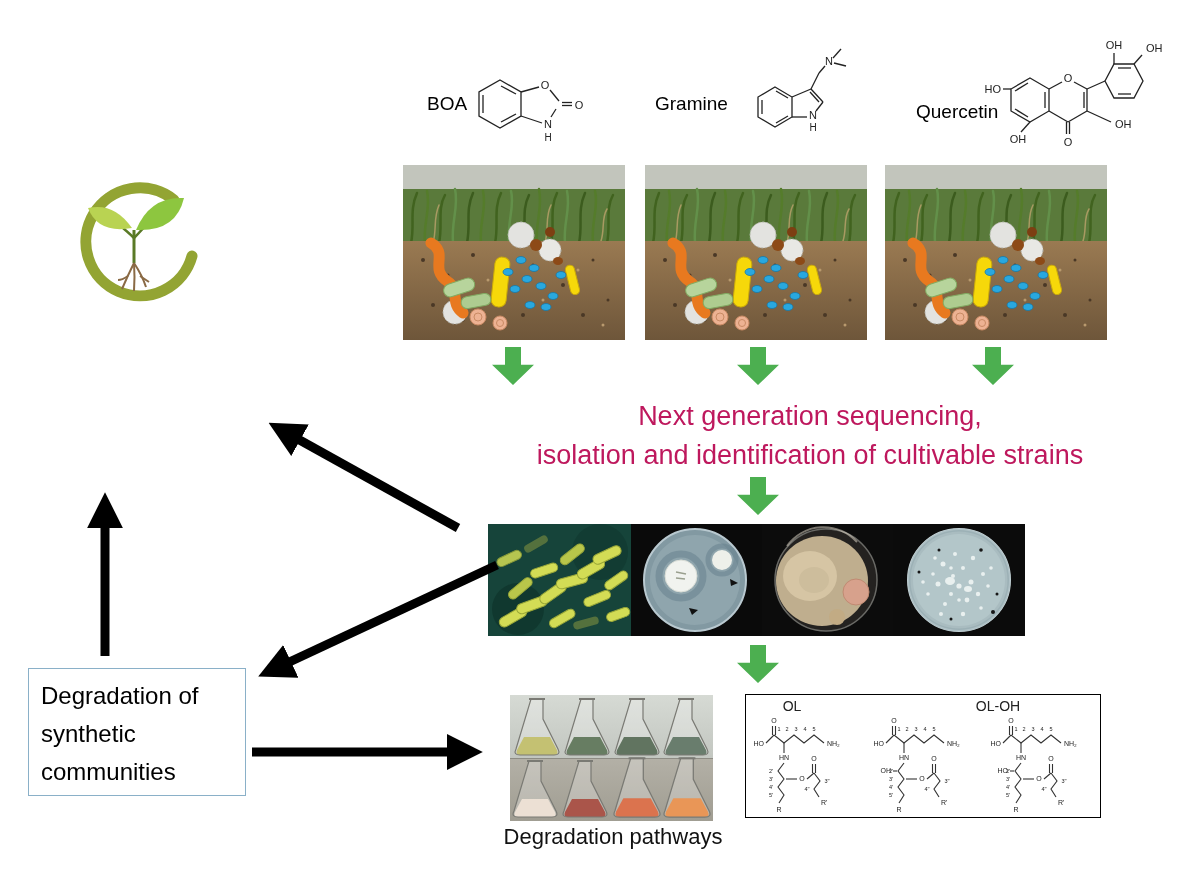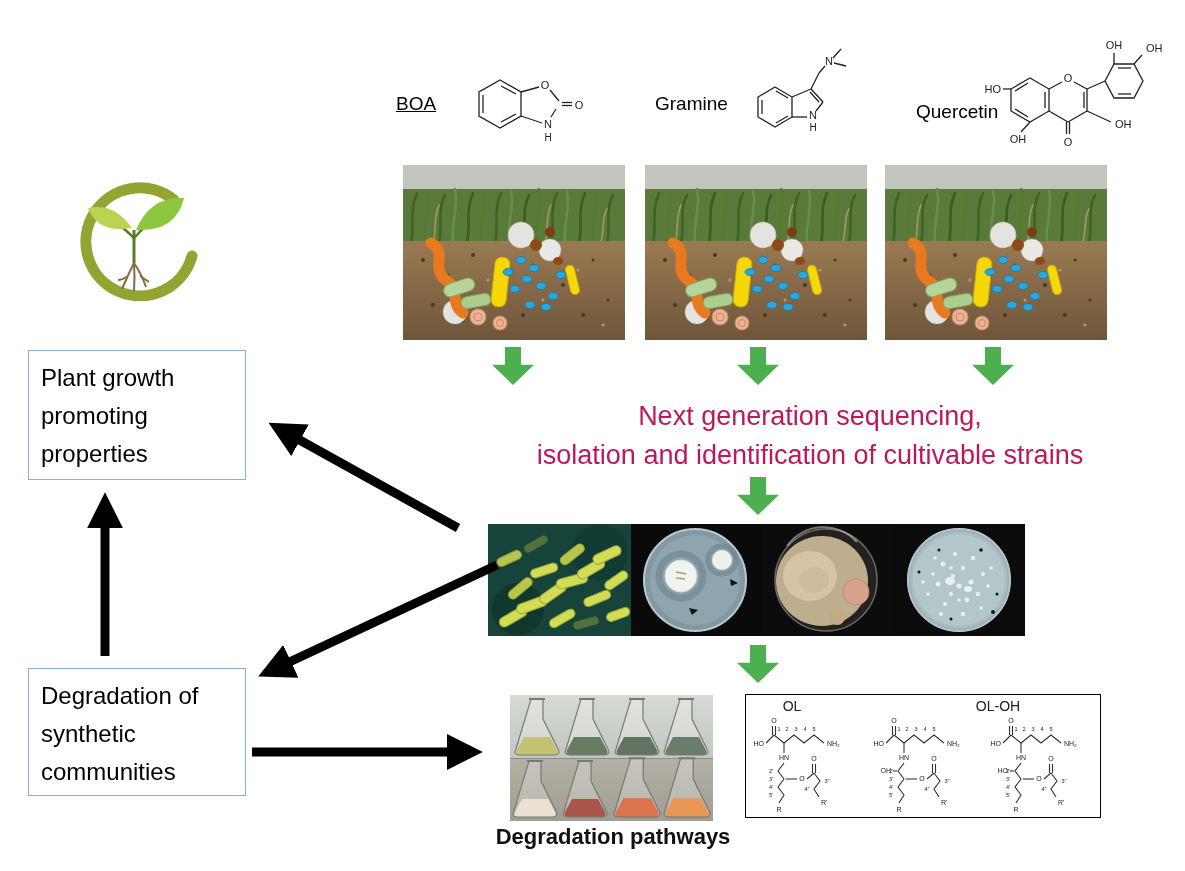--- a/index.html
+++ b/index.html
@@ -3,35 +3,35 @@
 <meta charset="utf-8">
 <style>
   html,body{margin:0;padding:0;background:#fff;}
   .canvas{position:relative;width:1185px;height:871px;background:#ffffff;
           font-family:"Liberation Sans",sans-serif;overflow:hidden;}
   .abs{position:absolute;}
   .compound-label{font-size:19px;color:#000;}
   .step-text{font-size:27px;color:#be185d;text-align:center;line-height:1.45;}
   .info-box{border:1px solid #8ab0c8;background:#fff;font-size:24px;line-height:1.58;
             padding:8px 12px;color:#000;box-sizing:border-box;}
-  .caption{font-size:22px;color:#111;text-align:center;font-weight:bold;}
+  .caption{font-size:22px;color:#111;text-align:center;}
   .garrow{background:#4caf50;
           clip-path:polygon(31% 0,69% 0,69% 47%,100% 47%,50% 100%,0 47%,31% 47%);}
   svg text{font-family:"Liberation Sans",sans-serif;fill:#222;}
   .chem line,.chem polyline,.chem polygon,.chem path{stroke:#222;stroke-width:1.3;fill:none;}
   .lip line,.lip polyline,.lip path{stroke:#333;stroke-width:1.1;fill:none;}
   .lip text{fill:#222;}
   .lipnum{fill:#444;}
 </style>
 </head>
 <body>
 
 <div class="canvas">
 
-  <div class="abs compound-label" style="left:396px;top:93px;text-decoration:underline;">BOA</div>
+  <div class="abs compound-label" style="left:427px;top:93px;">BOA</div>
   <div class="abs compound-label" style="left:655px;top:93px;">Gramine</div>
   <div class="abs compound-label" style="left:880px;top:101px;margin-left:36px;">Quercetin</div>
 
   <svg class="abs chem" style="left:460px;top:62px;" width="135" height="90" viewBox="0 0 135 90">
     <polygon points="40,18 61,30 61,54 40,66 19,54 19,30"></polygon>
     <line x1="23" y1="33" x2="23" y2="51"></line>
     <line x1="41" y1="24" x2="56" y2="32"></line>
     <line x1="56" y1="52" x2="41" y2="60"></line>
     <line x1="61" y1="30" x2="79" y2="25"></line>
     <line x1="90" y1="28" x2="99" y2="39"></line>
@@ -380,21 +380,20 @@
     <path d="M 74,60 Q 56,34 30,40 Q 40,66 74,60 Z" fill="#b9d352"></path>
     <g stroke="#8a6a45" stroke-width="2" fill="none">
       <path d="M 76,95 q -6,12 -12,26"></path>
       <path d="M 76,95 q 1,14 0,28"></path>
       <path d="M 76,95 q 8,12 12,24"></path>
       <path d="M 70,108 q -6,4 -10,4"></path>
       <path d="M 82,108 q 6,4 9,6"></path>
     </g>
   </svg>
 
-  <div class="abs info-box" style="left:28px;top:350px;width:218px;height:130px;">Plant growth promoting properties</div>
   <div class="abs info-box" style="left:28px;top:668px;width:218px;height:128px;">Degradation of synthetic communities</div>
 
   <svg class="abs" style="left:0;top:0;pointer-events:none;" width="1185" height="871" viewBox="0 0 1185 871">
     <defs>
       <marker id="ah" viewBox="0 0 10 10" refX="7" refY="5" markerWidth="4" markerHeight="4" orient="auto">
         <path d="M0,0 L10,5 L0,10 z" fill="#000"></path>
       </marker>
     </defs>
     <line x1="458" y1="528" x2="278" y2="428" stroke="#000" stroke-width="9" marker-end="url(#ah)"></line>
     <line x1="497" y1="565" x2="268" y2="672" stroke="#000" stroke-width="9" marker-end="url(#ah)"></line>

